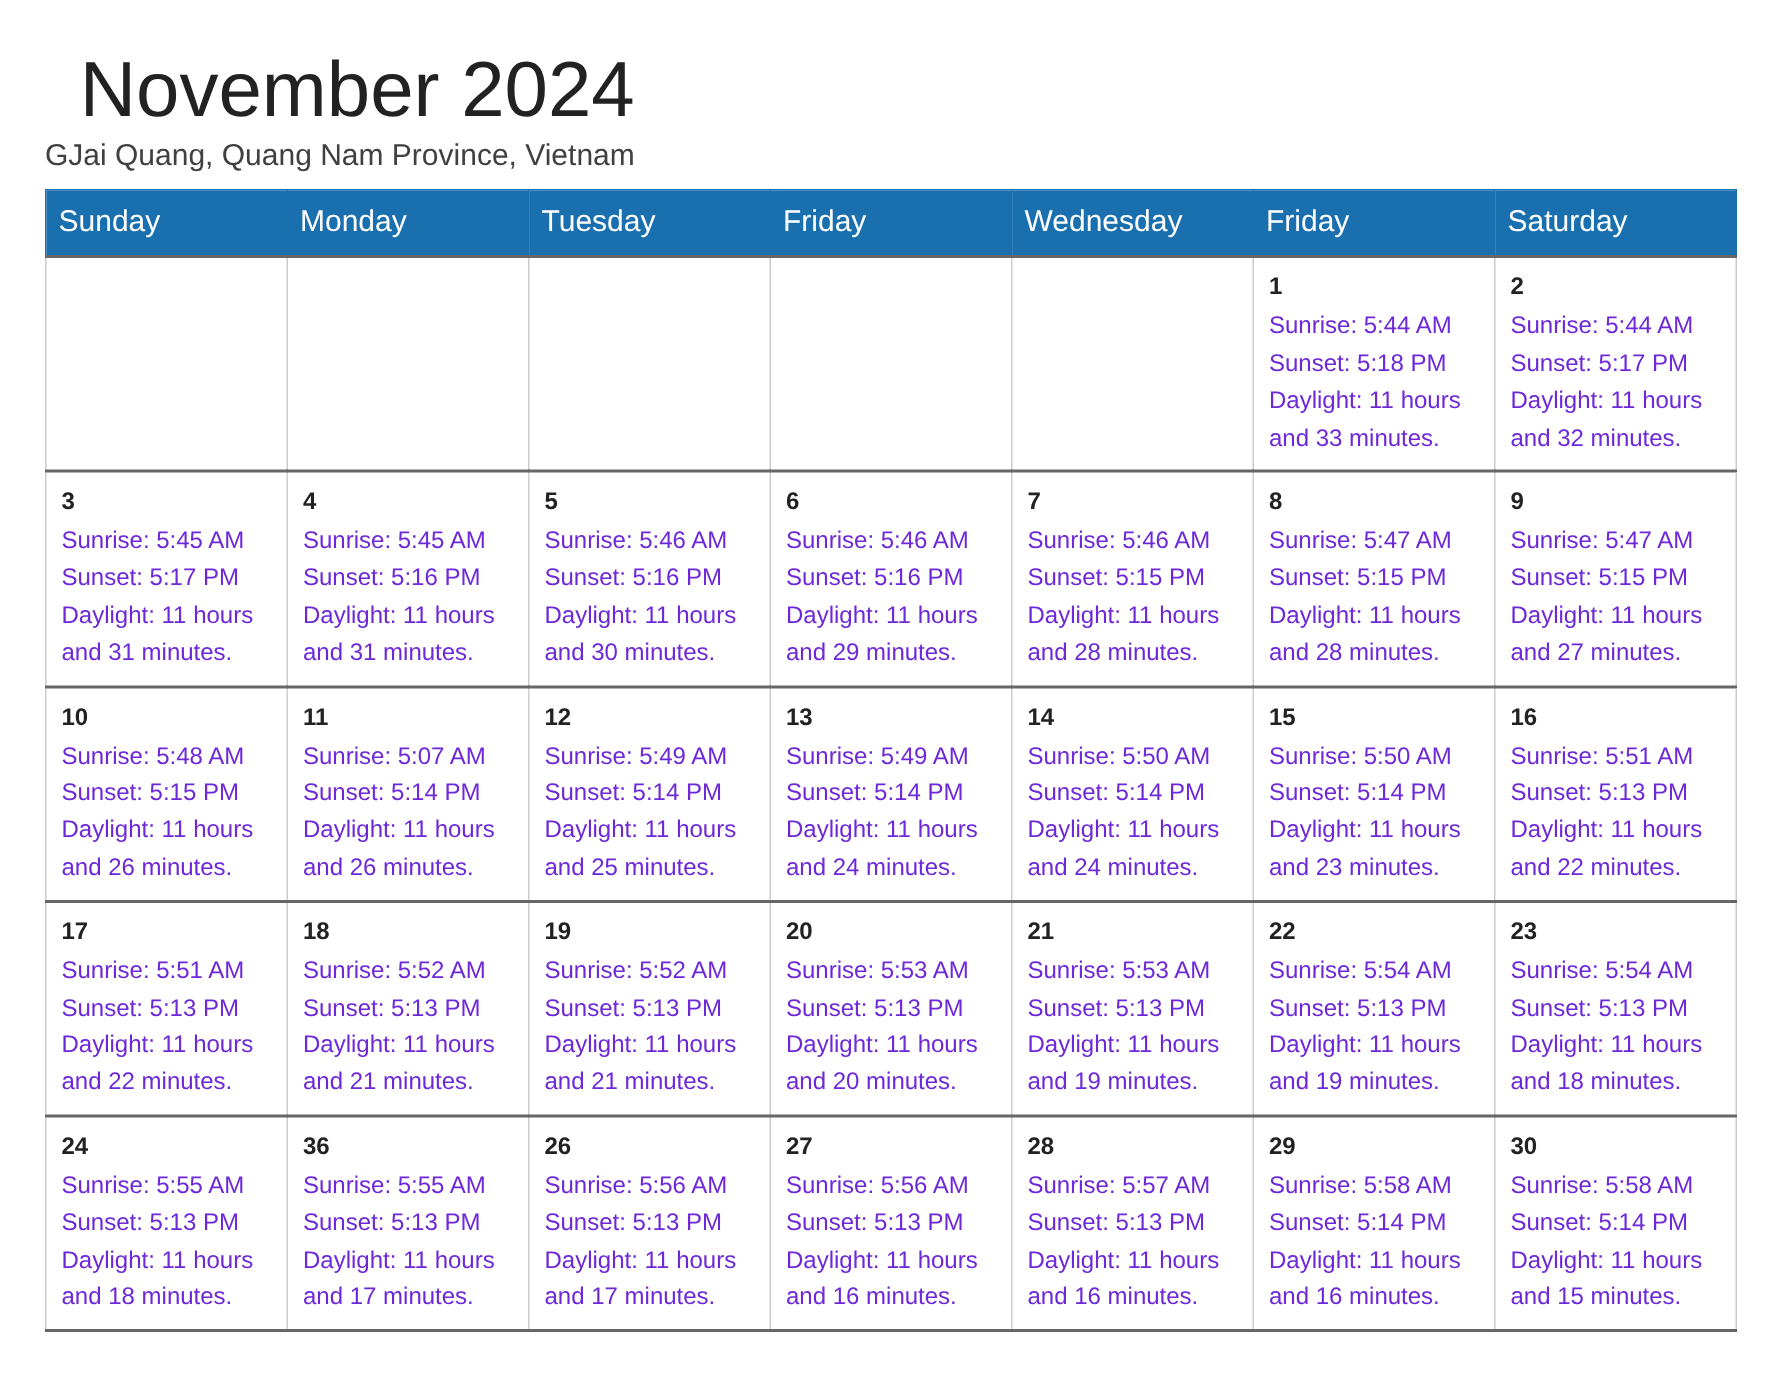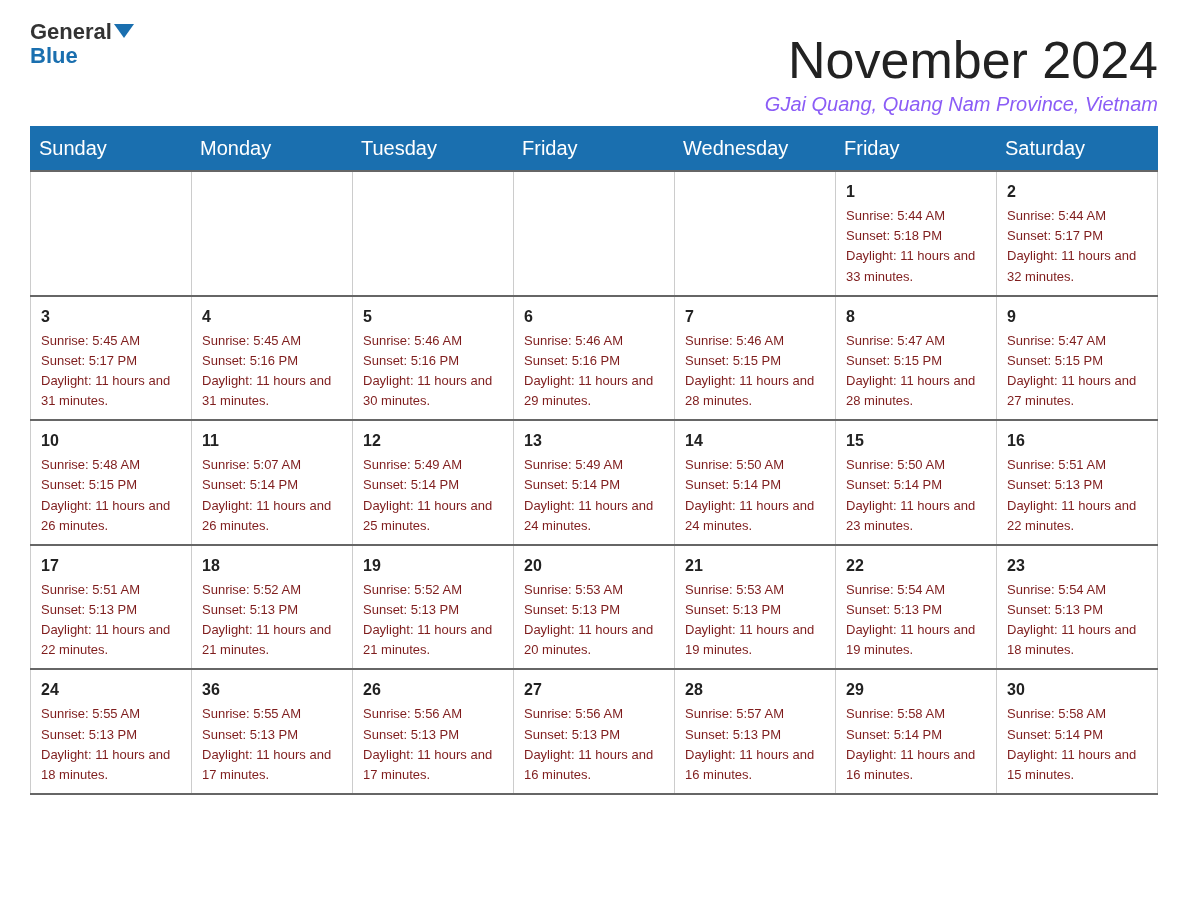--- a/index.html
+++ b/index.html
@@ -46,23 +46,22 @@
       margin-top: 12px;
     }
     .month-title {
       font-size: 52px;
       font-weight: normal;
       color: #222;
       line-height: 1.1;
     }
     .location-title {
       font-size: 20px;
-      color: #8b5cf6;
+      color: #404040;
       margin-top: 4px;
-      font-style: italic;
     }
     .calendar-table {
       width: 100%;
       border-collapse: collapse;
       border: 1px solid #aaa;
     }
     .calendar-table th {
       background-color: #1a6faf;
       color: #fff;
       padding: 10px 8px;
@@ -84,37 +83,32 @@
       border-bottom: 2px solid #666;
     }
     .day-number {
       font-size: 16px;
       font-weight: bold;
       color: #222;
       display: block;
       margin-bottom: 2px;
     }
     .day-info {
-      font-size: 13px;
-      color: #7f1d1d;
+      font-size: 16px;
+      color: #6d28d9;
       line-height: 1.55;
     }
     .empty-cell {
       background: #fff;
     }
   </style>
 </head>
 <body>
 
 <div class="header-area">
-  <div class="logo-area">
-    <div class="logo-text">
-      General<span class="logo-triangle"></span><br><span class="blue">Blue</span>
-    </div>
-  </div>
   <div class="title-area">
     <div class="month-title">November 2024</div>
     <div class="location-title">GJai Quang, Quang Nam Province, Vietnam</div>
   </div>
 </div>
 
 <table class="calendar-table" id="cal-table">
   <thead>
     <tr id="days-header">
         <th>Sunday</th>

